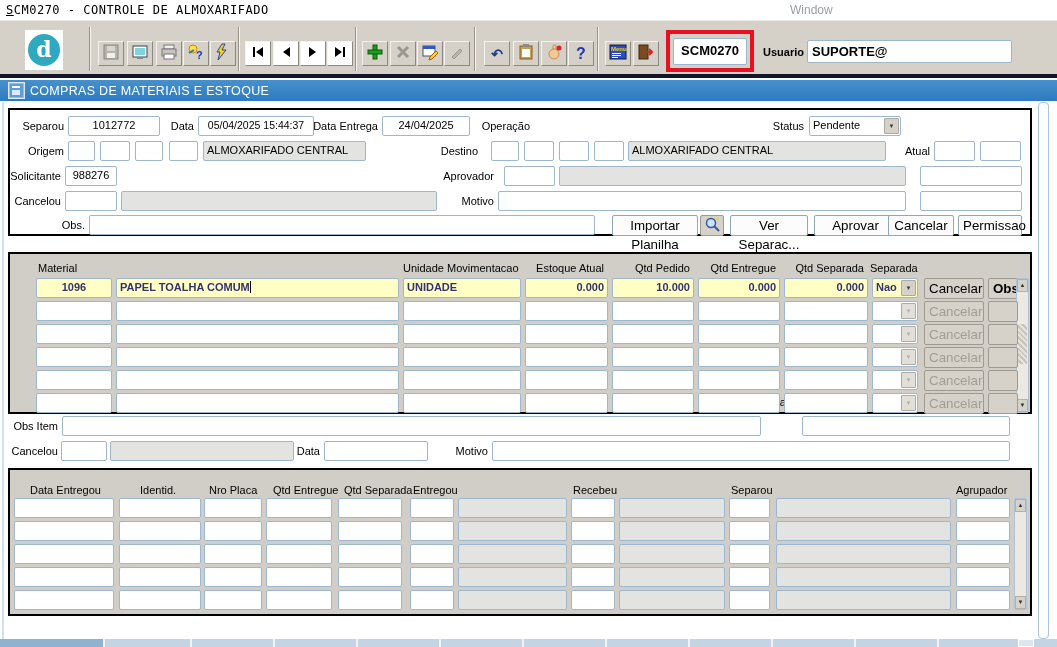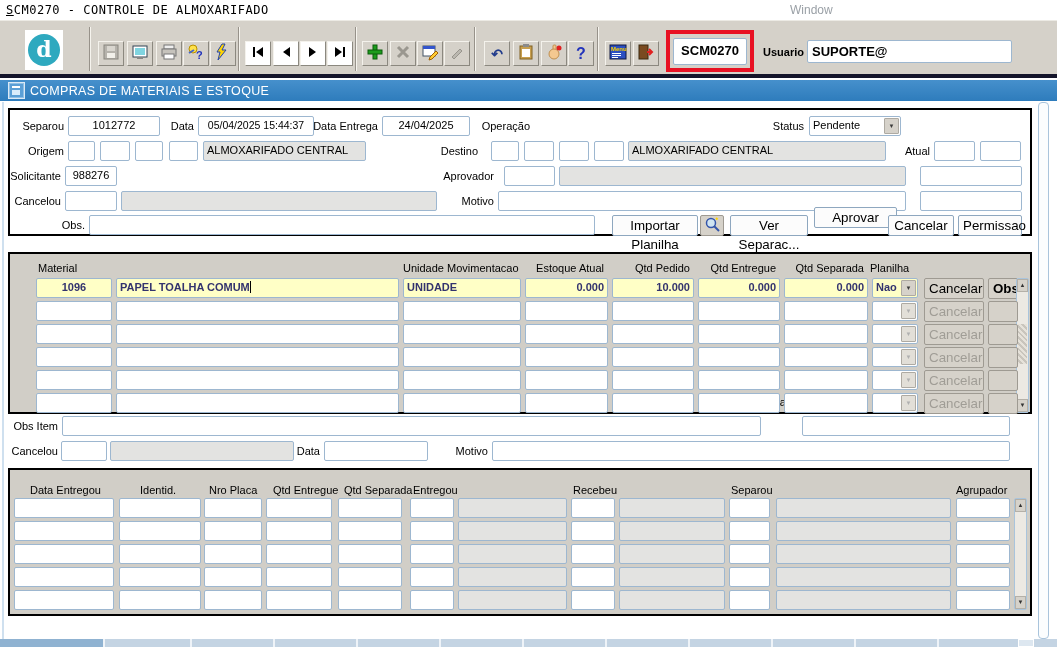--- a/index.html
+++ b/index.html
@@ -262,32 +262,32 @@
 
   <div class="lbl r" style="left:55px;top:215px;width:30px">Obs.</div>
   <div class="fld" style="left:89px;top:215px;width:506px"></div>
   <button class="btn" style="left:612px;top:215px;width:86px">Importar Planilha</button>
   <button class="btn gray" style="left:700px;top:215px;width:24px;padding:0"><span><svg width="16" height="16">
           <circle cx="7" cy="7" r="4.5" fill="#cfe4f2" stroke="#3355aa" stroke-width="1.5"></circle>
           <path d="M10 10 L15 15" stroke="#3355aa" stroke-width="2"></path>
           <path d="M12 2 l1.5 1.5" stroke="#ffd400" stroke-width="2"></path>
         </svg></span></button>
   <button class="btn" style="left:730px;top:215px;width:78px">Ver Separac...</button>
-  <button class="btn" style="left:814px;top:207px;width:83px">Aprovar</button>
+  <button class="btn" style="left:814px;top:215px;width:83px">Aprovar</button>
   <button class="btn" style="left:888px;top:215px;width:66px">Cancelar</button>
   <button class="btn" style="left:958px;top:215px;width:64px">Permissao</button>
 
   <div class="box graybox" style="left:8px;top:252px;width:1024px;height:162px"></div>
   <div class="lbl" style="left:38px;top:258px">Material</div>
   <div class="lbl" style="left:403px;top:258px">Unidade Movimentacao</div>
   <div class="lbl r" style="left:520px;top:258px;width:84px">Estoque Atual</div>
   <div class="lbl r" style="left:612px;top:258px;width:78px">Qtd Pedido</div>
   <div class="lbl r" style="left:698px;top:258px;width:78px">Qtd Entregue</div>
   <div class="lbl r" style="left:784px;top:258px;width:80px">Qtd Separada</div>
-  <div class="lbl" style="left:870px;top:258px">Planilha</div>
+  <div class="lbl" style="left:870px;top:258px">Separada</div>
 
   <div>
     <div class="fld c y" style="left:36px;top:278px;width:76px">1096</div>
     <div class="fld y" style="left:116px;top:278px;width:283px"><span>PAPEL TOALHA COMUM</span><span class="caret"></span></div>
     <div class="fld y" style="left:403px;top:278px;width:118px">UNIDADE</div>
     <div class="fld n y" style="left:525px;top:278px;width:83px">0.000</div>
     <div class="fld n y" style="left:612px;top:278px;width:82px">10.000</div>
     <div class="fld n y" style="left:698px;top:278px;width:82px">0.000</div>
     <div class="fld n y" style="left:784px;top:278px;width:84px">0.000</div>
     <div class="fld dd y" style="left:872px;top:278px;width:46px"><span>Nao</span><span class="dda">▼</span></div>

